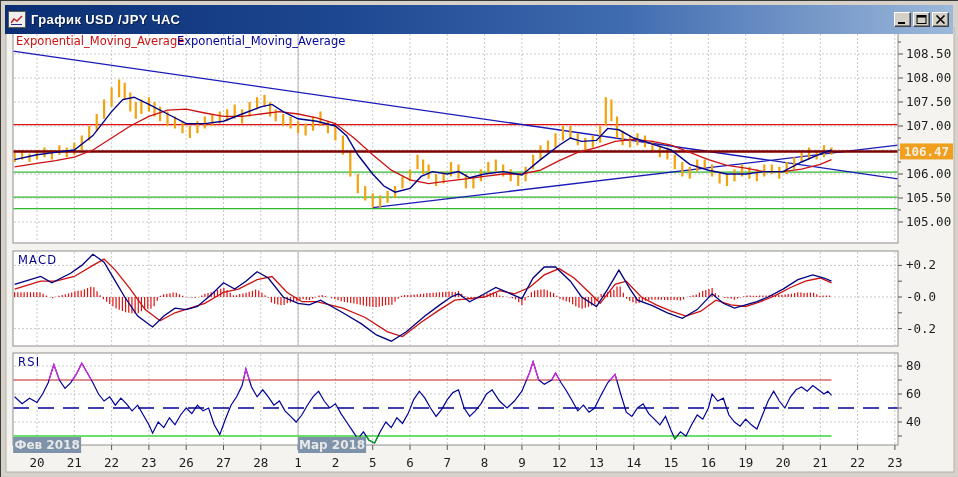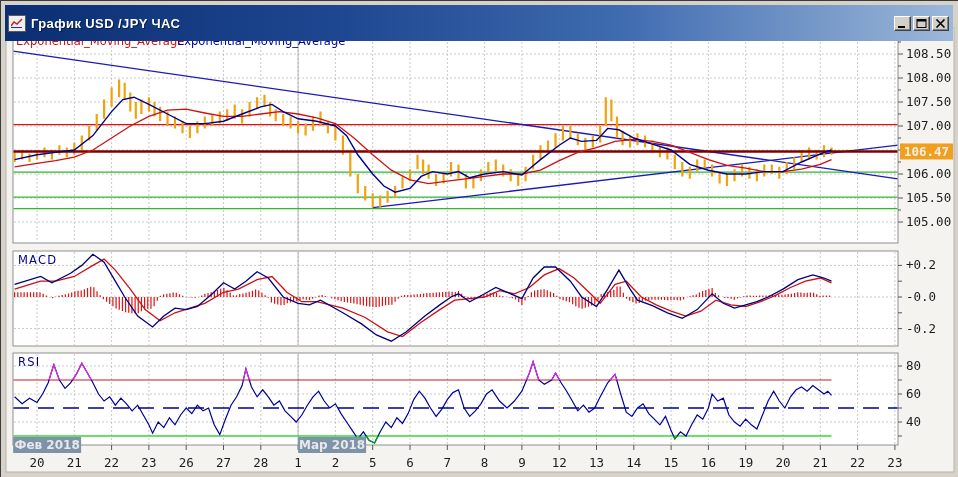--- a/index.html
+++ b/index.html
@@ -1,20 +1,20 @@
 <!DOCTYPE html>
 <html><head>
 <meta charset="utf-8">
 <style>
   html,body{margin:0;padding:0;background:#777;}
   body{width:958px;height:477px;overflow:hidden;font-family:"Liberation Sans",sans-serif;}
   .window{position:relative;width:956px;height:475px;background:#d6d2ca;border:1px solid #3a3a3a;
           box-shadow:inset 1px 1px 0 #fdfdfd, inset -1px -1px 0 #585858, inset 2px 2px 0 #d6d2ca, inset -2px -2px 0 #8a8a8a;}
   #chart-svg{position:absolute;left:0;top:0;z-index:1;}
-  .titlebar{position:absolute;left:4px;top:4px;right:4px;height:36px;z-index:3;
+  .titlebar{position:absolute;left:4px;top:4px;right:4px;height:29px;z-index:3;
             background:linear-gradient(90deg,#0b2e73 0%,#1d4790 35%,#3f6bb0 65%,#9cb8da 100%);
             display:flex;align-items:center;padding:0 3px;box-sizing:border-box;justify-content:flex-end;}
   .title-icon{width:16px;height:15px;background:#efefef;border:1px solid #5a5a5a;margin-right:5px;
               display:flex;align-items:center;justify-content:center;flex:0 0 auto;}
   .title-text{color:#fff;font-weight:bold;font-size:13px;letter-spacing:.4px;white-space:nowrap;
               text-shadow:1px 1px 0 rgba(0,0,0,.45);flex:1 1 auto;}
   .win-controls{display:flex;gap:2px;flex:0 0 auto;padding-right:1px;}
   .win-btn{width:17px;height:15px;background:#d4d0c8;border:1px solid;
            border-color:#ffffff #404040 #404040 #ffffff;box-shadow:inset -1px -1px 0 #808080;
            display:flex;align-items:center;justify-content:center;padding:0;cursor:default;}

